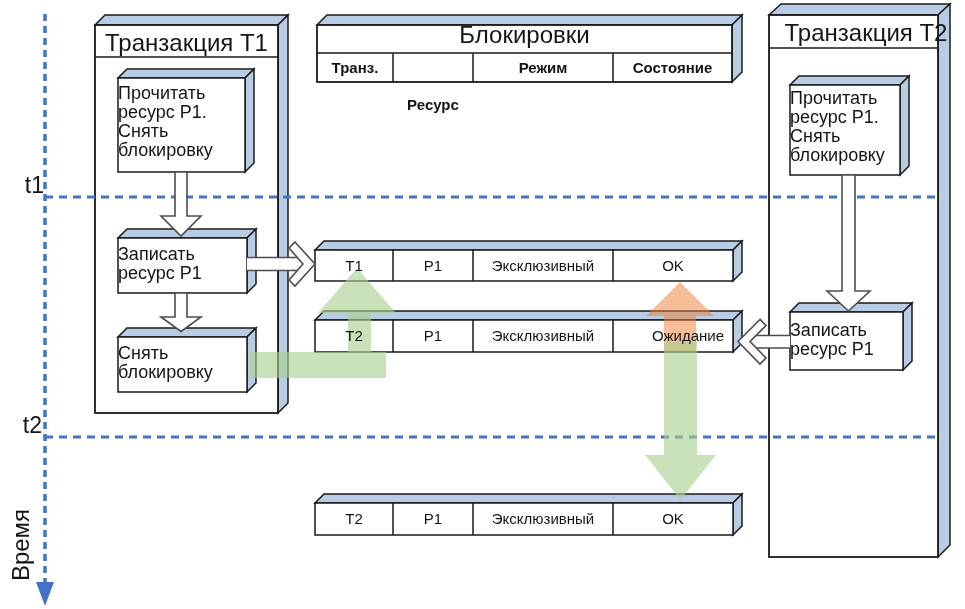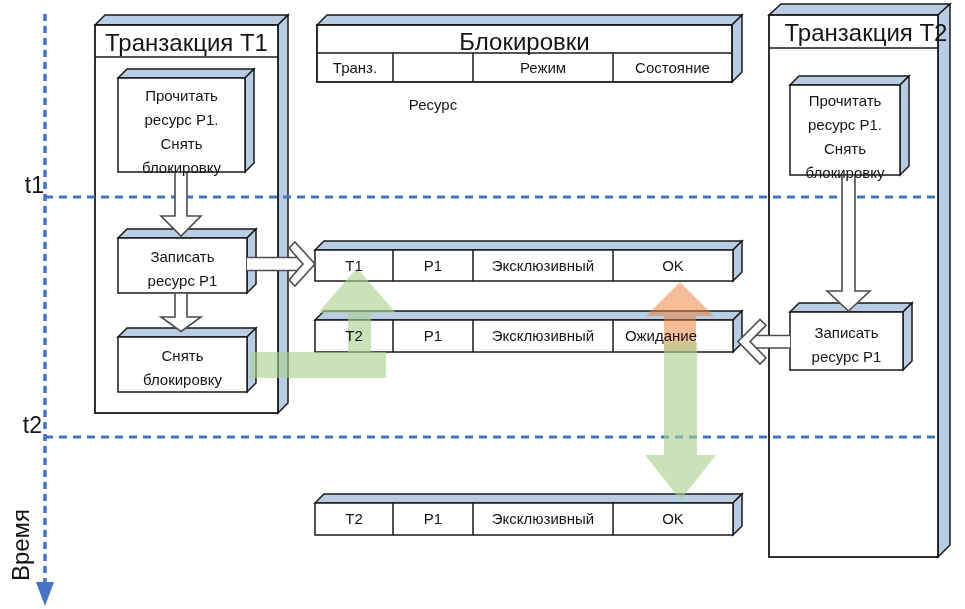--- a/index.html
+++ b/index.html
@@ -1,23 +1,23 @@
 <!DOCTYPE html>
 <html><head>
 <meta charset="utf-8">
 <style>
   html,body{margin:0;padding:0;background:#fff;}
   .stage{position:relative;width:965px;height:609px;background:#ffffff;overflow:hidden;
          font-family:"Liberation Sans",sans-serif;color:#111;}
   .stage svg{position:absolute;left:0;top:0;}
   .txt{position:absolute;white-space:pre-line;color:#151515;}
-  .box-txt{font-size:15px;line-height:24px;text-align:center;}
+  .box-txt{font-size:18px;line-height:19px;}
   .title-txt{font-size:24px;text-align:center;font-weight:400;}
   .cell-txt{font-size:15px;text-align:center;overflow:hidden;}
-  .hdr-txt{font-size:15px;font-weight:normal;text-align:center;}
+  .hdr-txt{font-size:15px;font-weight:bold;text-align:center;}
   .time-mark{font-size:23px;}
 </style>
 </head>
 <body>
 
 <div class="stage">
 
 <svg width="965" height="609" viewBox="0 0 965 609">
 
   <g>
@@ -138,34 +138,34 @@
 блокировку</div>
 
 <div class="txt title-txt" style="left:769px;top:19px;width:194px;">Транзакция T2</div>
 <div class="txt box-txt" style="left:790px;top:89px;width:110px;">Прочитать
 ресурс P1.
 Снять
 блокировку</div>
 <div class="txt box-txt" style="left:790px;top:321px;width:113px;">Записать
 ресурс P1</div>
 
-<div class="txt title-txt" style="left:317px;top:28px;width:415px;">Блокировки</div>
+<div class="txt title-txt" style="left:317px;top:21px;width:415px;">Блокировки</div>
 <div class="txt hdr-txt" style="left:317px;top:53px;width:76px;line-height:29px;">Транз.</div>
 <div class="txt hdr-txt" style="left:393px;top:53px;width:80px;line-height:29px;margin-top:37px;">Ресурс</div>
 <div class="txt hdr-txt" style="left:473px;top:53px;width:140px;line-height:29px;">Режим</div>
 <div class="txt hdr-txt" style="left:613px;top:53px;width:119px;line-height:29px;">Состояние</div>
 
 <div class="txt cell-txt" style="left:315px;top:250px;width:78px;line-height:31px;">T1</div>
 <div class="txt cell-txt" style="left:393px;top:250px;width:80px;line-height:31px;">P1</div>
 <div class="txt cell-txt" style="left:473px;top:250px;width:140px;line-height:31px;">Эксклюзивный</div>
 <div class="txt cell-txt" style="left:613px;top:250px;width:120px;line-height:31px;">OK</div>
 
 <div class="txt cell-txt" style="left:315px;top:320px;width:78px;line-height:32px;">T2</div>
 <div class="txt cell-txt" style="left:393px;top:320px;width:80px;line-height:32px;">P1</div>
 <div class="txt cell-txt" style="left:473px;top:320px;width:140px;line-height:32px;">Эксклюзивный</div>
-<div class="txt cell-txt" style="left:613px;top:320px;width:96px;line-height:32px;">Ожидание</div>
+<div class="txt cell-txt" style="left:640px;top:320px;width:96px;line-height:32px;">Ожидание</div>
 
 <div class="txt cell-txt" style="left:315px;top:503px;width:78px;line-height:32px;">T2</div>
 <div class="txt cell-txt" style="left:393px;top:503px;width:80px;line-height:32px;">P1</div>
 <div class="txt cell-txt" style="left:473px;top:503px;width:140px;line-height:32px;">Эксклюзивный</div>
 <div class="txt cell-txt" style="left:613px;top:503px;width:120px;line-height:32px;">OK</div>
 
 </div>
 
 </body></html>

